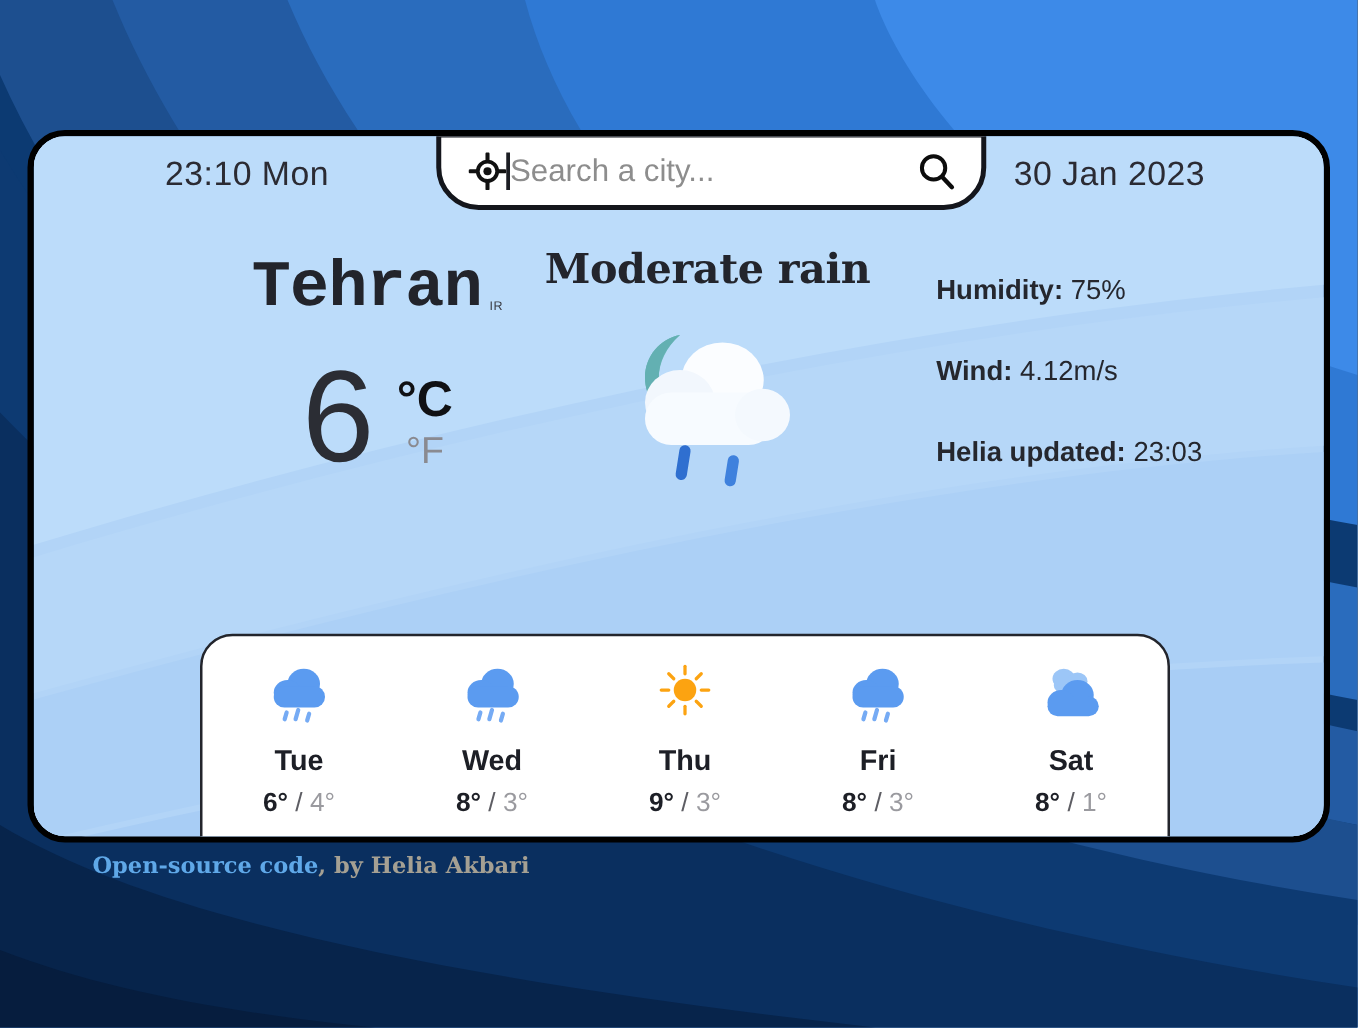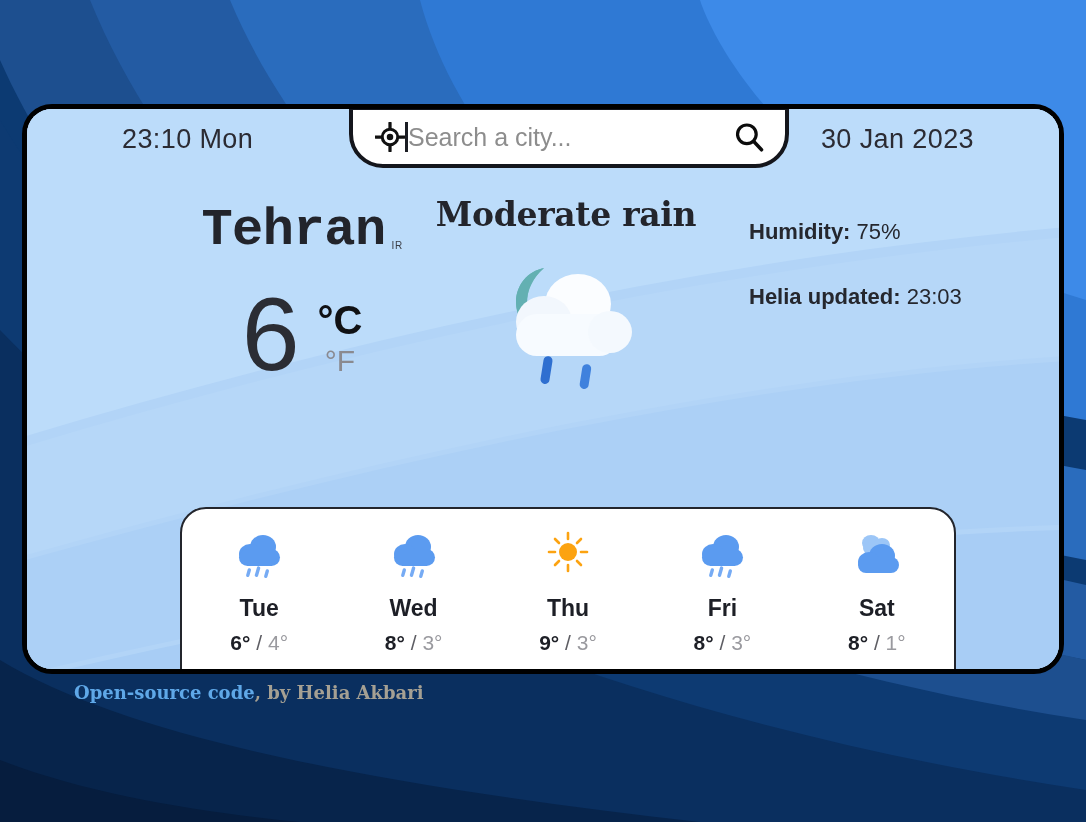--- a/index.html
+++ b/index.html
@@ -18,21 +18,21 @@
     border:5px solid #000; border-radius:30px;
     background:linear-gradient(160deg,#b7d7f7 0%,#aed2f6 38%,#b9daf8 62%,#aed2f6 100%);
     overflow:hidden;
   }
   .cardwave{ position:absolute; inset:0; }
 
   
   .hdr{
     position:absolute; left:0; top:0; width:100%; height:60px;
     display:flex; align-items:center; justify-content:space-between;
-    padding:0 30px; z-index:4;
+    padding:0 40px; z-index:4;
   }
   .hdr-time,.hdr-date{
     font-size:27px; color:#2b2b33; letter-spacing:.4px; white-space:nowrap;
   }
   .hdr-time{ margin-left:65px; }
   .hdr-date{ margin-right:55px; }
 
   
   .search{
     position:absolute; left:322px; top:-3px; width:440px; height:62px;
@@ -77,21 +77,21 @@
   .det-row{ font-size:22px; color:#25272e; margin-bottom:39px; white-space:nowrap; }
   .det-row:last-child{ margin-bottom:0; }
   .det-label{ font-weight:700; }
   .det-val{ font-weight:400; }
 
   
   .fc{
     position:absolute; left:133px; top:398px; width:776px; height:180px;
     background:#fff; border:2px solid #23252c;
     border-radius:26px 26px 0 0;
-    display:flex; align-items:flex-start; z-index:3;margin-left:20px;
+    display:flex; align-items:flex-start; z-index:3;
   }
   .fc-day{ flex:1; text-align:center; padding-top:18px; }
   .fc-ico{ height:58px; display:flex; align-items:center; justify-content:center; }
   .fc-name{ font-size:23px; font-weight:700; color:#1d1f26; margin-top:10px; }
   .fc-temp{ font-size:21px; margin-top:9px; }
   .fc-hi{ font-weight:700; color:#1d1f26; }
   .fc-sep{ color:#5d5d63; font-weight:400; }
   .fc-lo{ color:#9a9a9f; font-weight:400; }
 
   
@@ -184,20 +184,24 @@
         </svg>
       </div>
     </div>
 
     <div class="col-det">
       <div class="det-row">
         <span class="det-label">Humidity:</span>
         <span class="det-val">75%</span>
       </div>
       <div class="det-row">
+        <span class="det-label">Wind:</span>
+        <span class="det-val">4.12m/s</span>
+      </div>
+      <div class="det-row">
         <span class="det-label">Helia updated:</span>
         <span class="det-val">23:03</span>
       </div>
     </div>
   </div>
 
   <div class="fc">
 
     <div class="fc-day">
       <div class="fc-ico">

